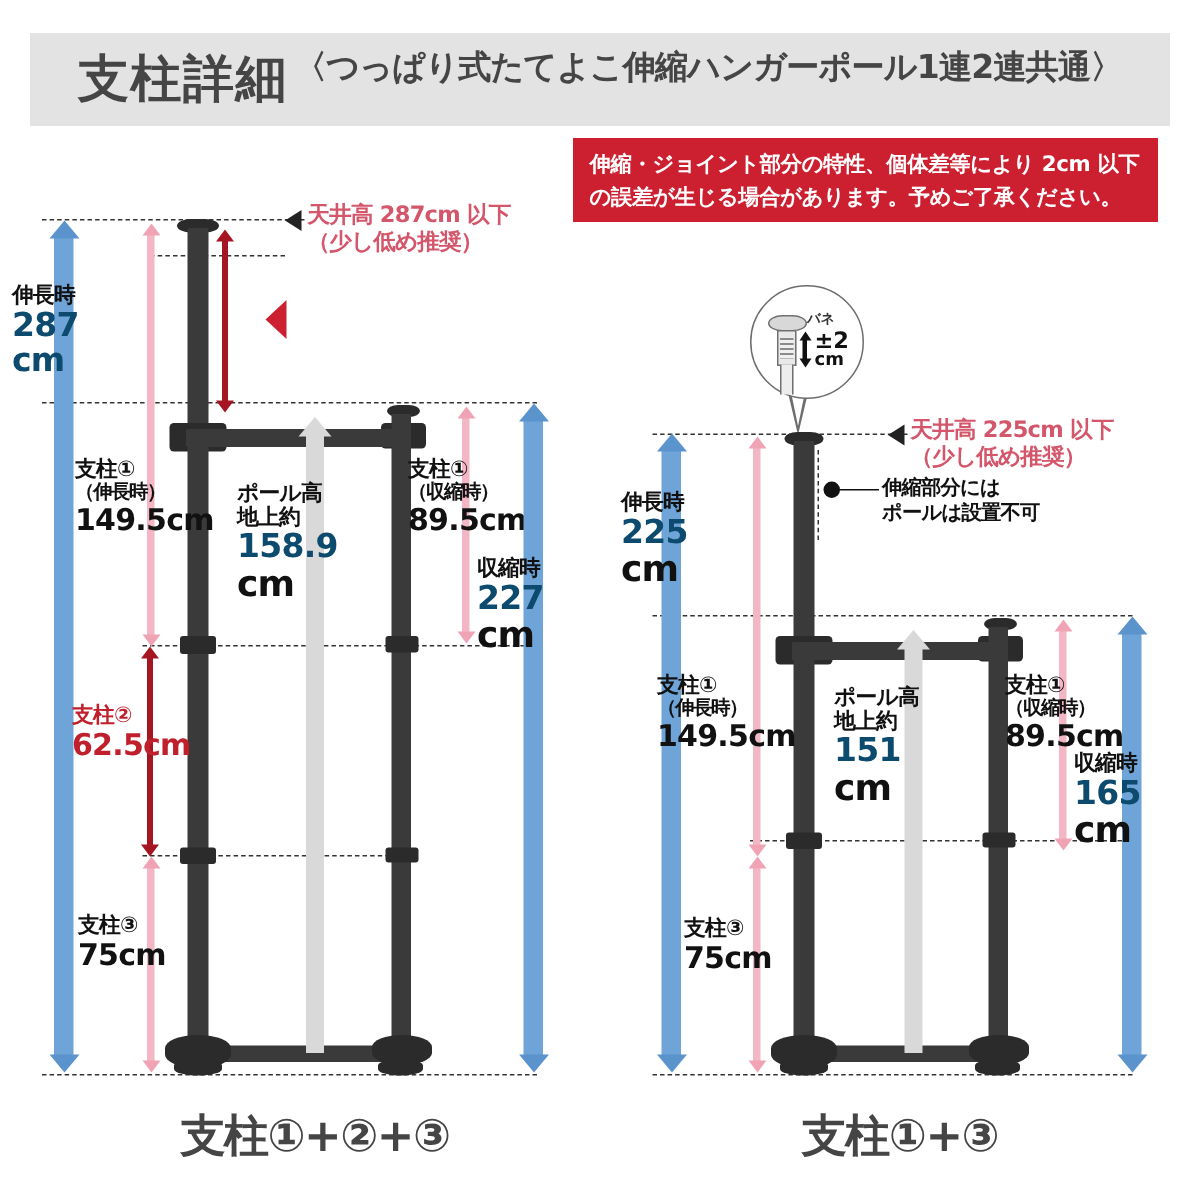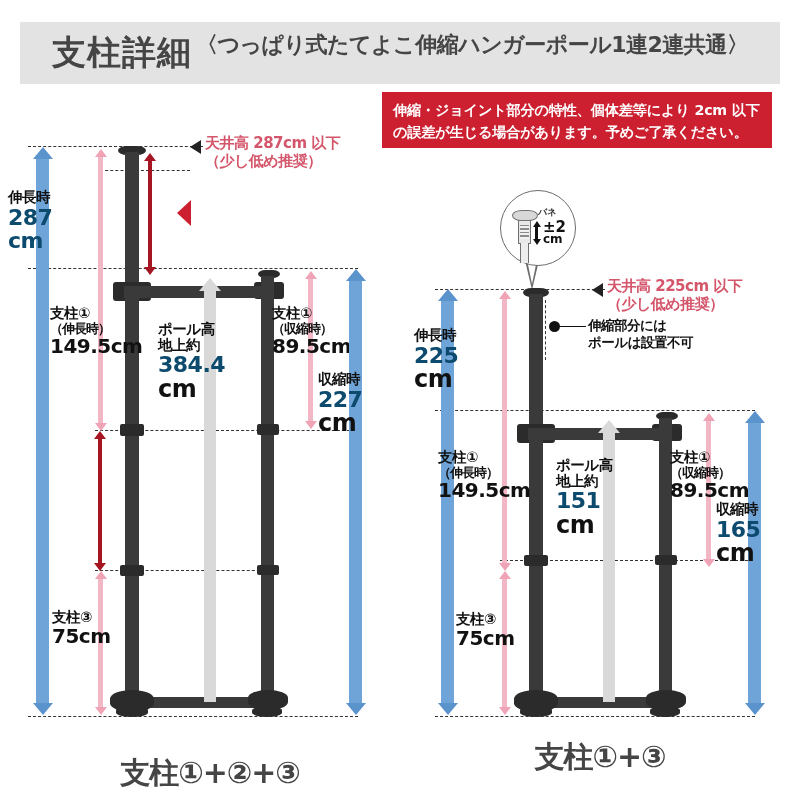--- a/index.html
+++ b/index.html
@@ -245,42 +245,46 @@
   </div>
 
   <div class="arrow-pink" style="left:308px; top:278px; height:144px;"></div>
   <div class="lab" style="left:272px; top:306px; width:90px;">
     <div class="t1">支柱①</div>
     <div class="t2">（収縮時）</div>
     <div class="med">89.5cm</div>
   </div>
 
   <div class="arrow-dred" style="left:98px; top:438px; height:126px;"></div>
+  <div class="lab lab-dred" style="left:48px; top:470px; width:92px;">
+    <div class="t1">支柱②</div>
+    <div class="med">62.5cm</div>
+  </div>
 
   <div class="arrow-pink" style="left:98px; top:578px; height:130px;"></div>
   <div class="lab" style="left:52px; top:610px; width:88px;">
     <div class="t1">支柱③</div>
     <div class="med">75cm</div>
   </div>
 
   <div class="lab" style="left:158px; top:322px; width:96px;">
     <div class="t1">ポール高</div>
     <div class="t1">地上約</div>
-    <div class="big">384.4</div>
+    <div class="big">158.9</div>
     <div class="big2">cm</div>
   </div>
 
   <div class="arrow-blue" style="left:349px; top:280px; height:424px;"></div>
   <div class="lab" style="left:318px; top:372px; width:72px;">
     <div class="t1">収縮時</div>
     <div class="big">227</div>
     <div class="big2">cm</div>
   </div>
 
-  <div class="caption" style="left:90px; top:737px; width:240px;margin-top:16px;">支柱①+②+③</div>
+  <div class="caption" style="left:90px; top:737px; width:240px;">支柱①+②+③</div>
 
   <div class="callout-tail-b" style="left:523px; top:252px;"></div>
   <div class="callout-tail" style="left:525px; top:250px;"></div>
   <div class="callout" style="left:500px; top:190px;"></div>
 
   <div class="abs" style="left:512px; top:210px; width:26px; height:11px; background:#d8d8d8; border:1.3px solid #707070; border-radius:45%/60%;"></div>
   <div class="abs" style="left:518px; top:220px; width:13px; height:24px; background:#e8e8e8; border:1.3px solid #707070;"></div>
   <div class="abs" style="left:520px; top:225px; width:9px; height:14px; background:repeating-linear-gradient(to bottom,#8a8a8a 0px,#8a8a8a 1.4px,#efefef 1.4px,#efefef 3.4px);"></div>
   <div class="abs" style="left:520px; top:243px; width:9px; height:20px; background:#ededed; border-left:1.3px solid #707070; border-right:1.3px solid #707070;"></div>
   <div class="cal-label" style="left:538px; top:206px;">バネ</div>

